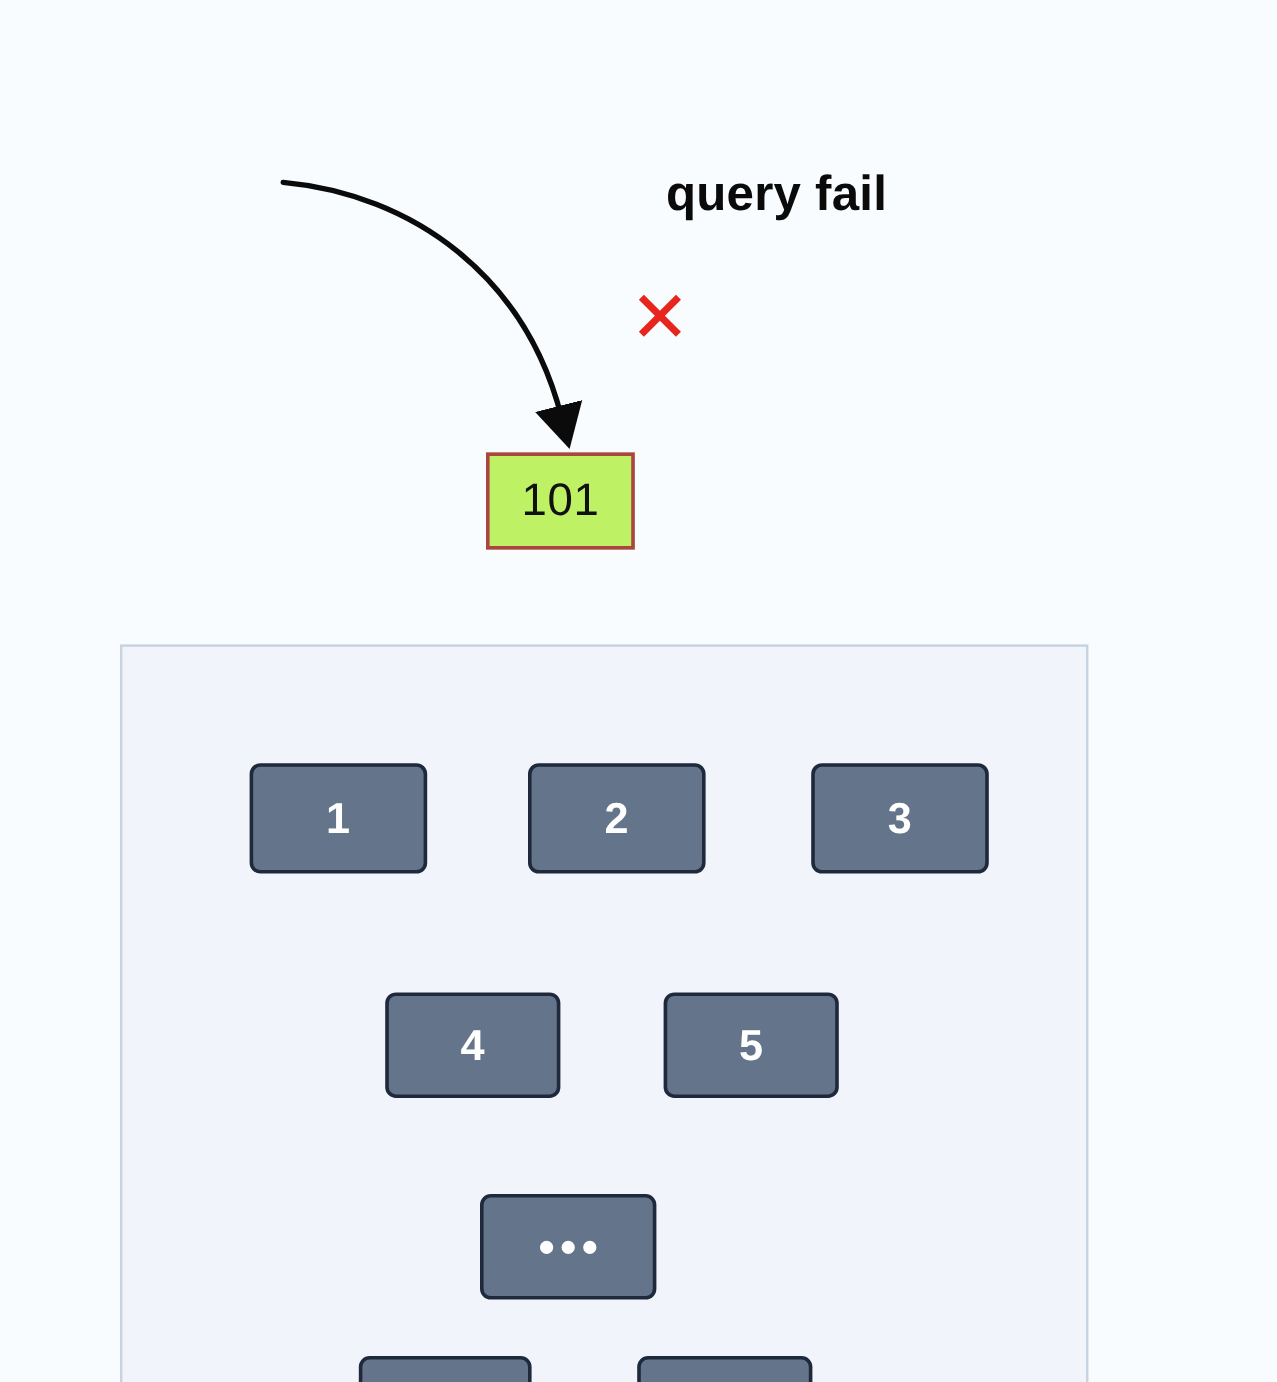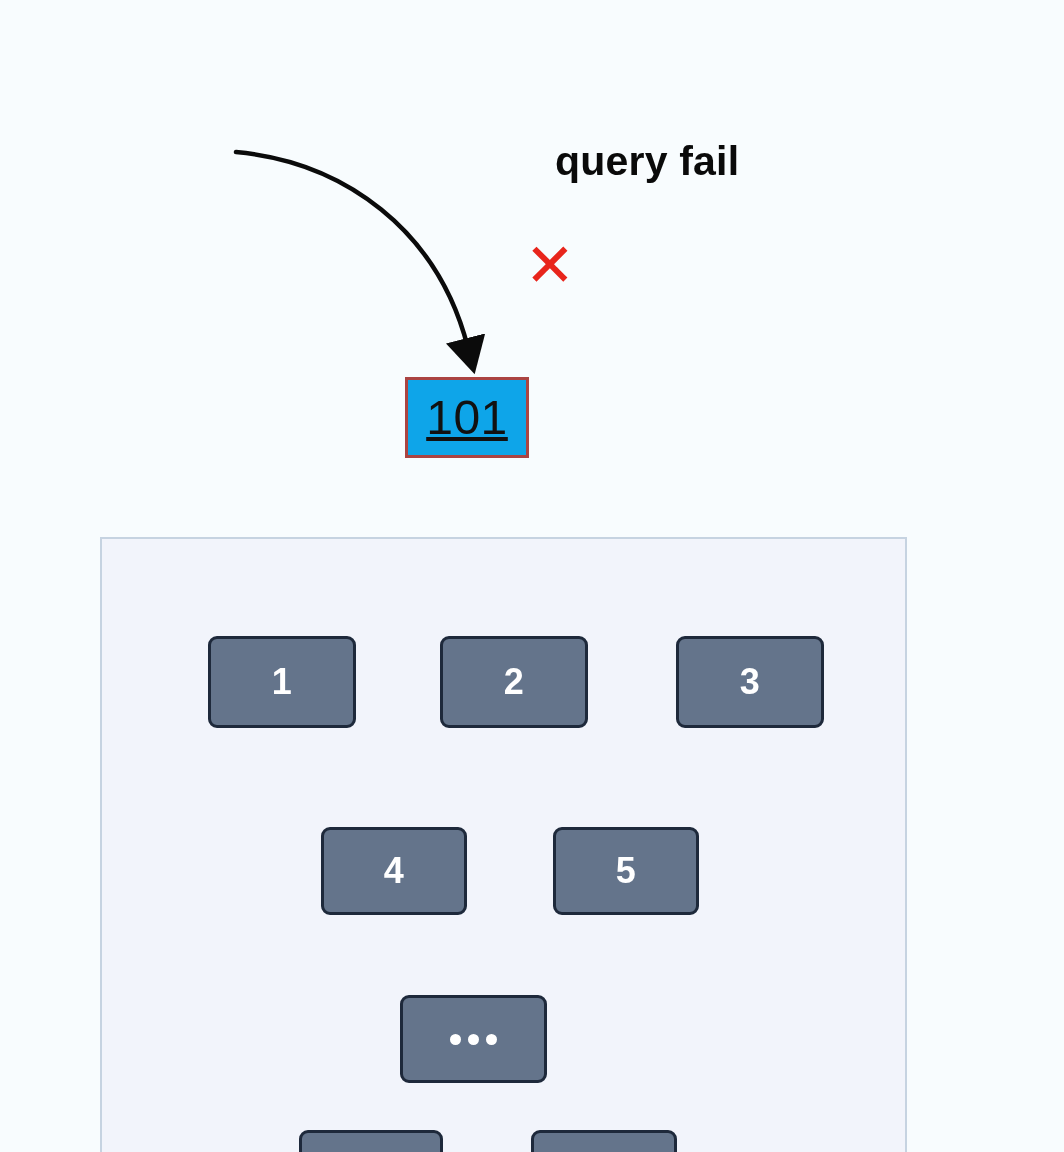--- a/index.html
+++ b/index.html
@@ -64,30 +64,29 @@
   }
 
   
   .node-101 {
     position: absolute;
     left: 391px;
     top: 377px;
     width: 124px;
     height: 81px;
     box-sizing: border-box;
-    background: #0ea5e9;
+    background: #bef264;
     border: 3px solid #ab4442;
     display: flex;
     align-items: center;
     justify-content: center;
-    font-size: 48px;
+    font-size: 38px;
     font-weight: 400;
     color: #111111;
     letter-spacing: 0.5px;
-    text-decoration: underline;
   }
 
   
   .panel {
     position: absolute;
     left: 86px;
     top: 537px;
     width: 807px;
     height: 640px;
     box-sizing: border-box;

